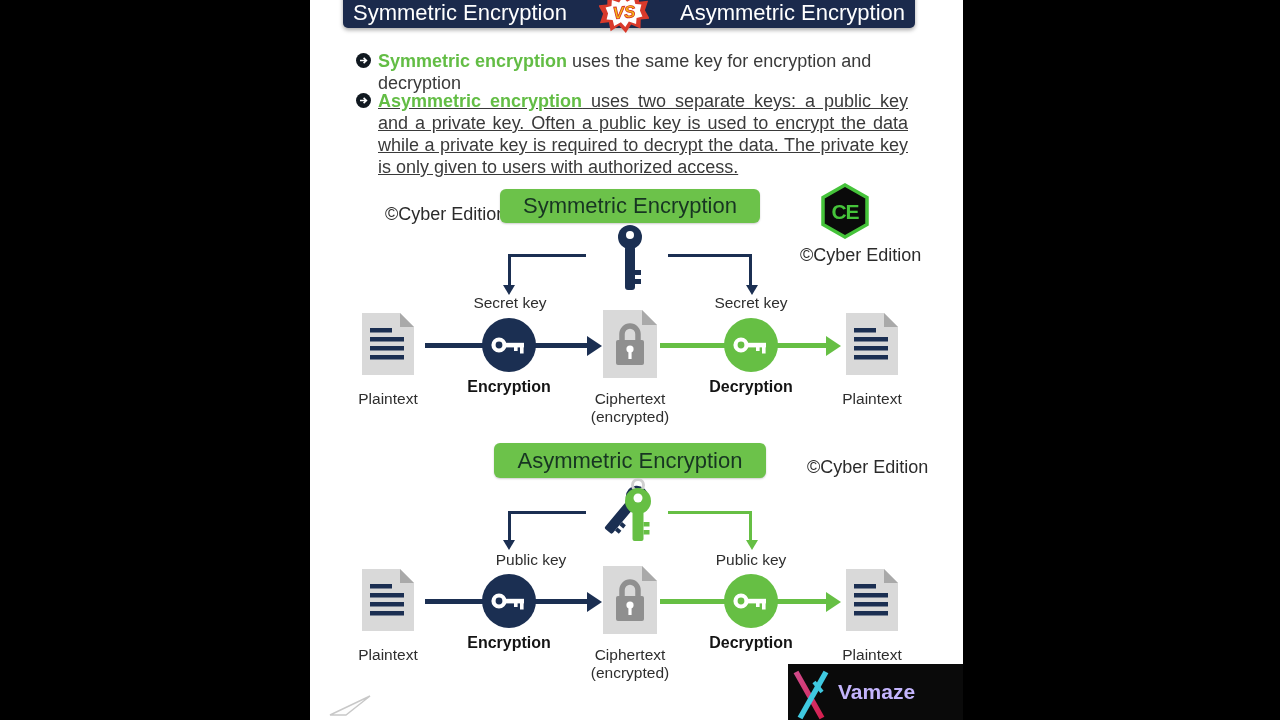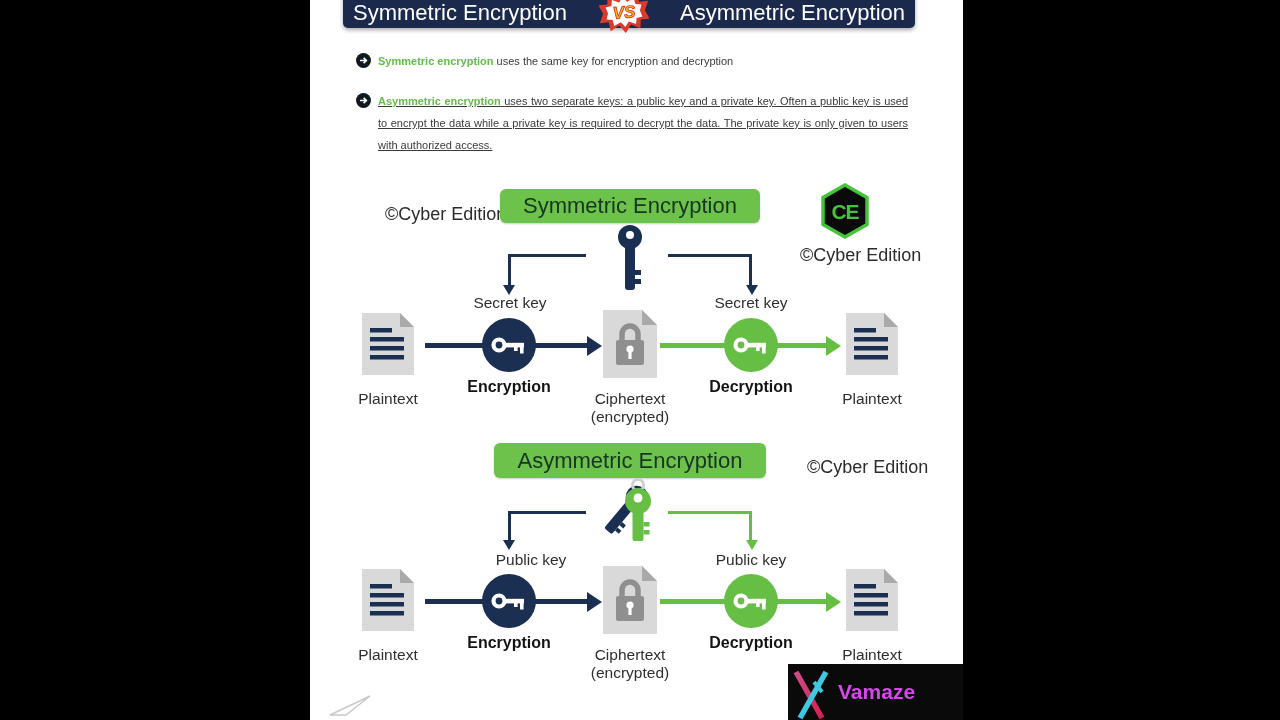--- a/index.html
+++ b/index.html
@@ -19,21 +19,21 @@
     background:#1b2a4c; border-radius:5px;
     box-shadow:0 2px 4px rgba(0,0,0,0.35);
     display:flex; align-items:center; justify-content:space-between;
     padding:0 10px; box-sizing:border-box; z-index:5;
   }
   .title-bar .t-text { color:#fff; font-size:22px; font-weight:500; white-space:nowrap; padding-top:6px; }
   .vs-badge { position:relative; width:50px; height:42px; margin:4px -2px 0 -2px; flex-shrink:0; }
   
   .bullet { position:absolute; left:46px; width:552px; display:flex; }
   .bullet-icon { flex-shrink:0; margin:3px 7px 0 0; }
-  .bullet-text { font-size:11px; line-height:22px; color:#3a3a3a; }
+  .bullet-text { font-size:18px; line-height:22px; color:#3a3a3a; }
   .bullet-text.justify { text-align:justify;text-decoration:underline; }
   .term { color:#63bd45; font-weight:bold; }
   
   .banner {
     position:absolute; height:34px; background:#6cc24a; border-radius:6px;
     display:flex; align-items:center; justify-content:center;
     color:#173522; font-size:22px; font-weight:500;
     box-shadow:0 1px 2px rgba(0,0,0,0.2);
   }
   .watermark { position:absolute; font-size:18px; color:#2b2b2b; white-space:nowrap; }
@@ -60,21 +60,21 @@
   .key-circle.navy { background:#1b2f52; }
   .key-circle.green { background:#66bf44; }
   
   .lbl { position:absolute; transform:translateX(-50%); font-size:15.5px; color:#2e2e2e; white-space:nowrap; }
   .lbl.bold { font-weight:bold; color:#141414; font-size:16px; }
   
   .vamaze {
     position:absolute; left:478px; top:664px; width:176px; height:56px;
     background:#0a0a0a; display:flex; align-items:center; z-index:6;
   }
-  .vamaze .brand { color:#d946ef; font-size:21px; font-weight:bold; margin-left:4px; }
+  .vamaze .brand { color:#c4b5fd; font-size:21px; font-weight:bold; margin-left:4px; }
 </style>
 </head>
 <body>
 
 <div class="stage">
   <div class="content">
 
     <div class="title-bar">
       <span class="t-text">Symmetric Encryption</span>
       <svg class="vs-badge" viewBox="0 0 50 42">

